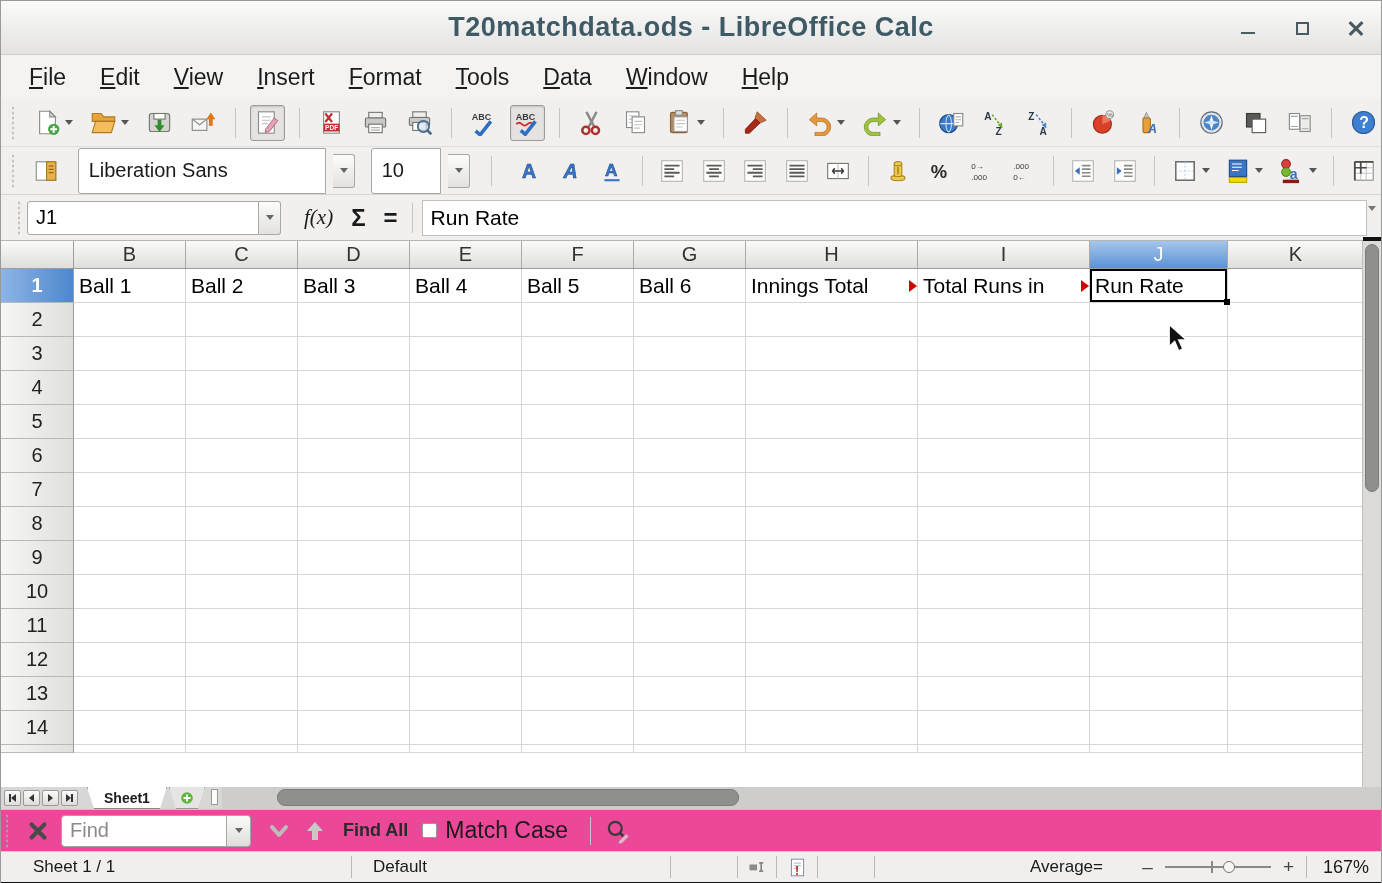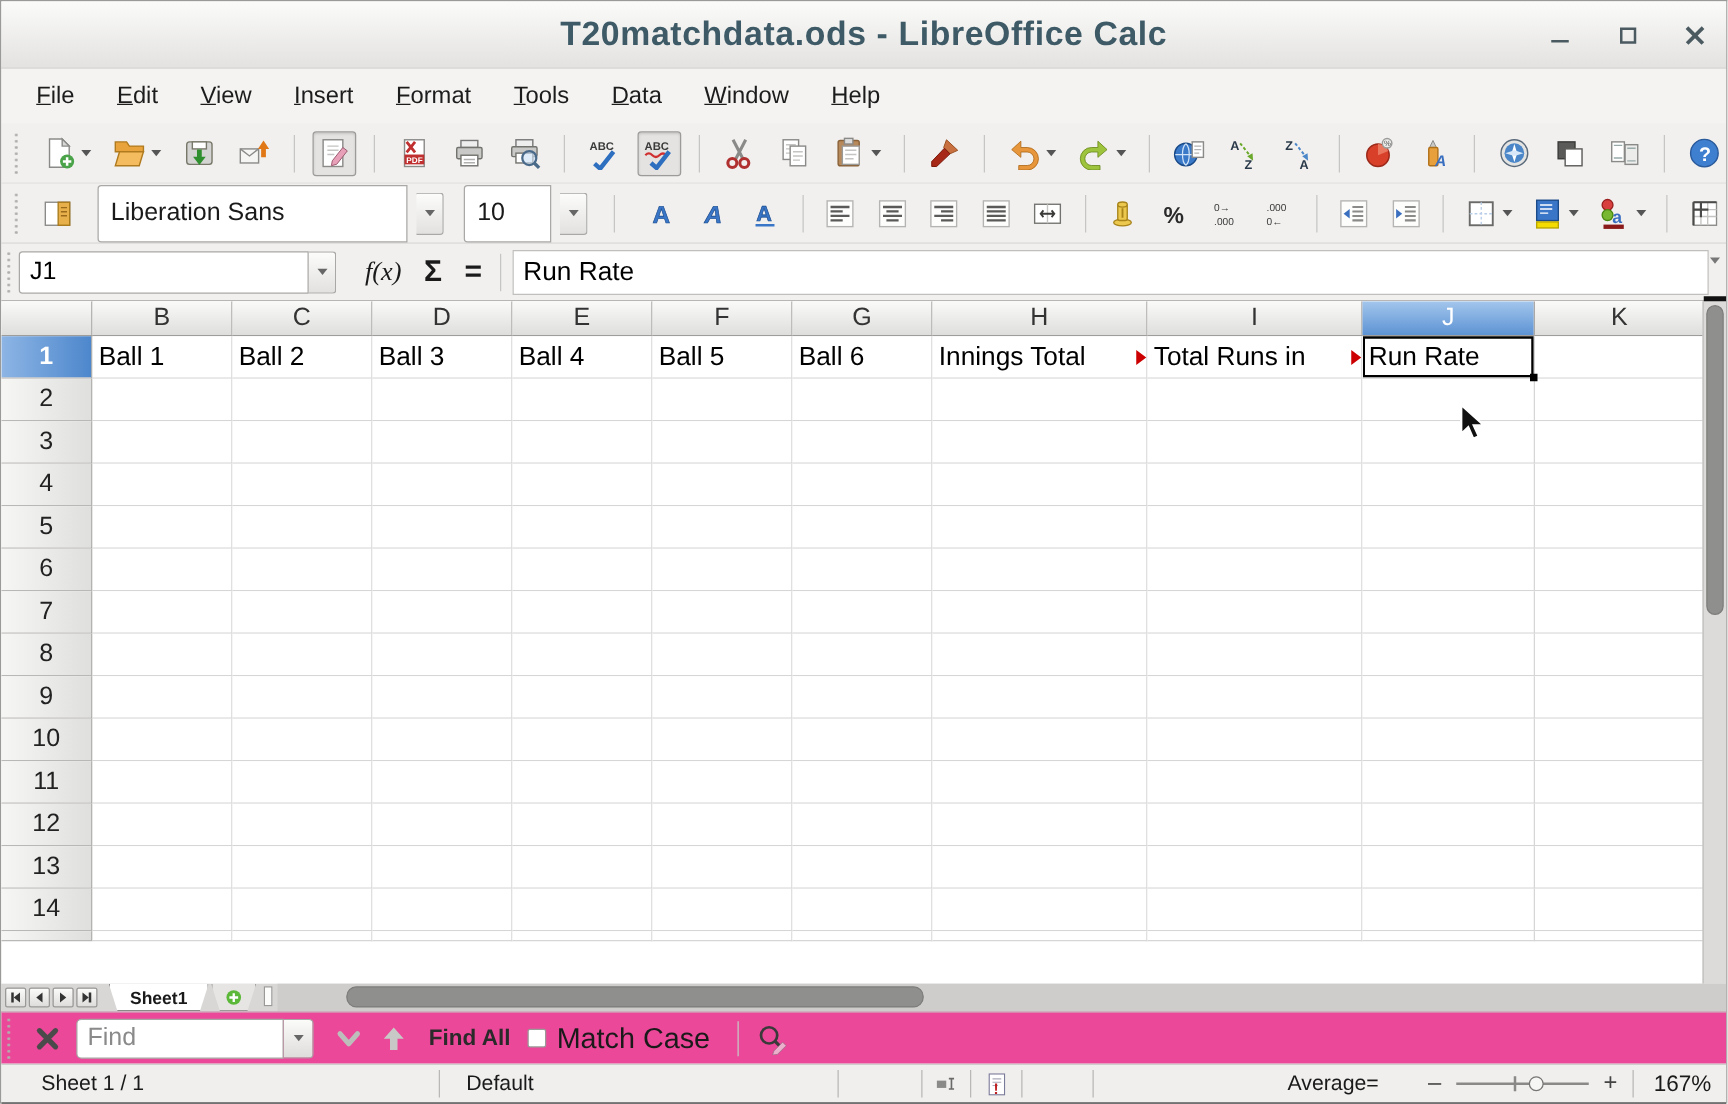--- a/index.html
+++ b/index.html
@@ -16,21 +16,21 @@
   .wc { width:22px; height:22px; display:flex; align-items:center; justify-content:center; cursor:default; }
   .wc-min { width:14px; height:2.5px; background:#4a5a60; margin-top:10px; }
   .wc-max { width:13px; height:13px; border:2.5px solid #4a5a60; }
   .wc-x { position:relative; width:16px; height:16px; }
   .wc-x::before,.wc-x::after { content:""; position:absolute; left:-1px; top:6.5px; width:18px; height:2.8px; background:#4a5a60; }
   .wc-x::before { transform:rotate(45deg);} .wc-x::after { transform:rotate(-45deg);}
 
   
   .menubar { position:absolute; left:0; top:54px; width:100%; height:44px; background:#f4f3f2;
     display:flex; align-items:center; padding-left:18px; }
-  .menu-item { display:inline-block; font-size:19px; color:#1c1c1c; padding:5px 10px; margin-right:14px; cursor:default; }
+  .menu-item { display:inline-block; font-size:23px; color:#1c1c1c; padding:5px 10px; margin-right:14px; cursor:default; }
   .menu-item::first-letter { text-decoration:underline; }
 
   
   .toolbar { position:absolute; left:0; width:100%; height:48px; background:#f1f0ef;
     display:flex; align-items:center; padding-left:6px;justify-content:space-between; }
   #std-toolbar { top:98px; border-bottom:1px solid #e0dfde; }
   #fmt-toolbar { top:146px; border-bottom:1px solid #d6d5d3; }
   .grip { width:8px; height:34px; margin:0 4px 0 2px;
     background-image:radial-gradient(circle, #b0afad 1px, transparent 1.2px);
     background-size:4px 5px; background-repeat:repeat-y; background-position:center; }
@@ -45,21 +45,21 @@
   .combo { height:46px; background:#fff; border:1px solid #a9a8a6; border-radius:3px 0 0 3px;
     display:flex; align-items:center; }
   .combo input { border:none; outline:none; font-size:20px; color:#1a1a1a; padding-left:10px; width:100%;
     font-family:"Liberation Sans","DejaVu Sans",sans-serif; background:transparent; }
   .combo-dd { width:22px; height:34px; background:linear-gradient(#fcfcfb,#e2e1df); border:1px solid #a9a8a6;
     border-left:none; border-radius:0 3px 3px 0; display:flex; align-items:center; justify-content:center; margin-right:8px; }
   .combo-dd::after { content:""; width:0; height:0; border-left:4px solid transparent; border-right:4px solid transparent; border-top:5px solid #666; }
 
   
   .formulabar { position:absolute; left:0; top:194px; width:100%; height:46px; background:#f1f0ef;
-    border-bottom:1px solid #b7b6b4; display:flex; align-items:center; }
+    border-bottom:1px solid #b7b6b4; display:flex; align-items:center;padding-left:12px; }
   .namebox { width:232px; height:34px; background:#fff; border:1px solid #a9a8a6; border-radius:3px 0 0 3px;
     display:flex; align-items:center; }
   .namebox input { border:none; outline:none; font-size:20px; padding-left:8px; width:100%; background:transparent;
     font-family:"Liberation Sans","DejaVu Sans",sans-serif; }
   .fb-icon { font-size:21px; color:#1a1a1a; padding:0 9px; cursor:default; }
   .fb-fx { font-style:italic; font-family:"Liberation Serif","DejaVu Serif",serif; }
   .fb-sum { font-size:24px; font-weight:bold; }
   .fb-eq { font-size:24px; font-weight:bold; }
   .fb-input-wrap { flex:1; height:36px; background:#fff; border:1px solid #c0bfbd; margin-left:4px; margin-right:14px;
     display:flex; align-items:center; }

